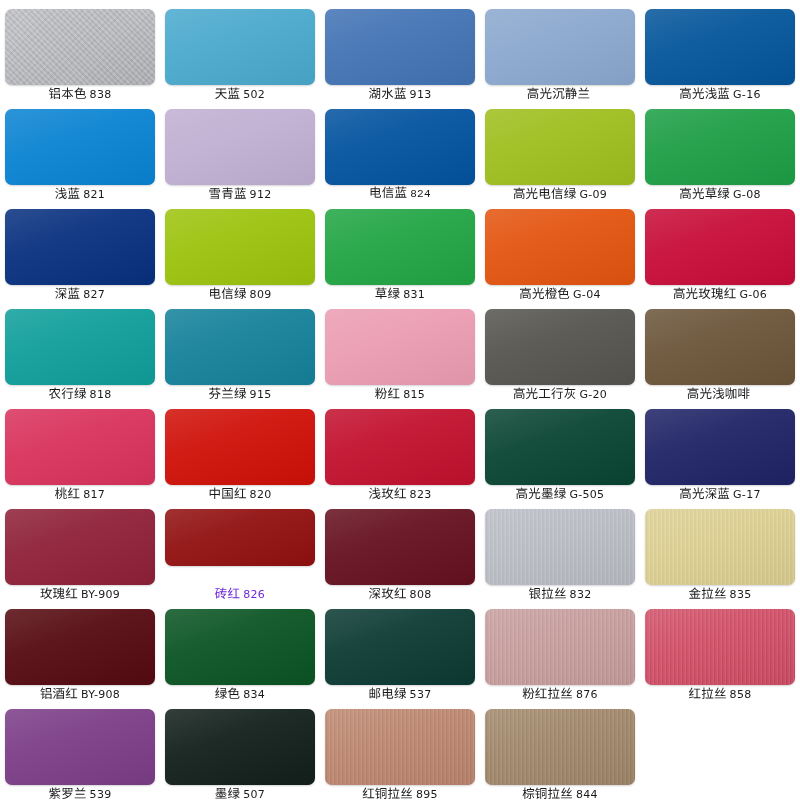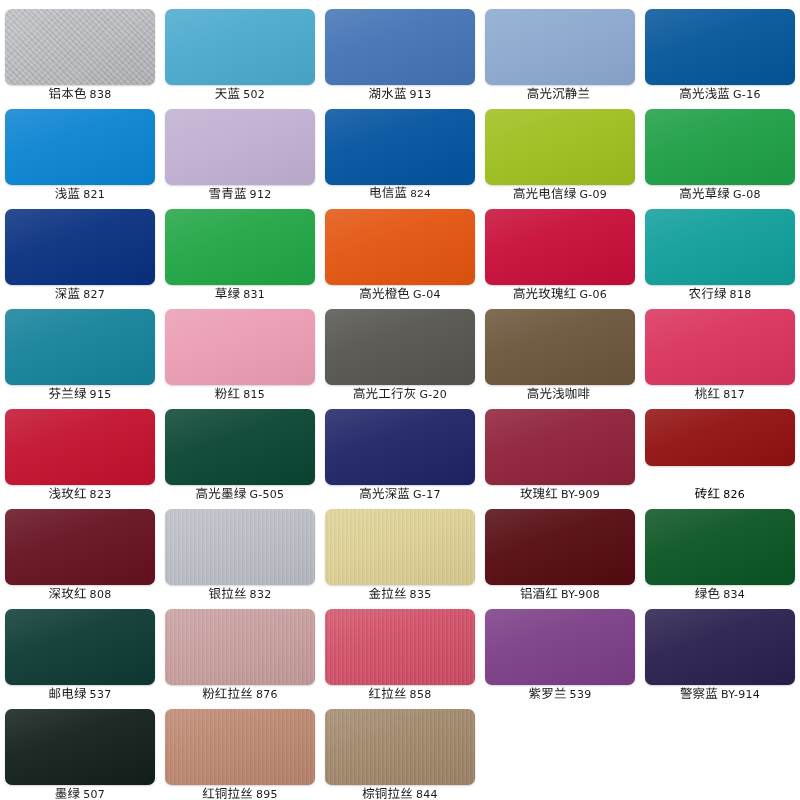--- a/index.html
+++ b/index.html
@@ -129,20 +129,24 @@
     </div>
     <div class="cell">
       <div class="chip" title="高光草绿" style="background-color: rgb(29, 158, 69);"></div>
       <div class="label" style="color: rgb(26, 26, 26);"><span>高光草绿</span><span class="code">G-08</span></div>
     </div>
     <div class="cell">
       <div class="chip" title="深蓝" style="background-color: rgb(8, 48, 127);"></div>
       <div class="label" style="color: rgb(26, 26, 26);"><span>深蓝</span><span class="code">827</span></div>
     </div>
     <div class="cell">
+      <div class="chip" title="电信绿" style="background-color: rgb(156, 195, 13);"></div>
+      <div class="label" style="color: rgb(26, 26, 26);"><span>电信绿</span><span class="code">809</span></div>
+    </div>
+    <div class="cell">
       <div class="chip" title="草绿" style="background-color: rgb(33, 165, 68);"></div>
       <div class="label" style="color: rgb(26, 26, 26);"><span>草绿</span><span class="code">831</span></div>
     </div>
     <div class="cell">
       <div class="chip" title="高光橙色" style="background-color: rgb(227, 84, 15);"></div>
       <div class="label" style="color: rgb(26, 26, 26);"><span>高光橙色</span><span class="code">G-04</span></div>
     </div>
     <div class="cell">
       <div class="chip" title="高光玫瑰红" style="background-color: rgb(199, 12, 56);"></div>
       <div class="label" style="color: rgb(26, 26, 26);"><span>高光玫瑰红</span><span class="code">G-06</span></div>
@@ -165,38 +169,42 @@
     </div>
     <div class="cell">
       <div class="chip" title="高光浅咖啡" style="background-color: rgb(107, 85, 58);"></div>
       <div class="label" style="color: rgb(26, 26, 26);"><span>高光浅咖啡</span><span class="code"></span></div>
     </div>
     <div class="cell">
       <div class="chip" title="桃红" style="background-color: rgb(217, 50, 92);"></div>
       <div class="label" style="color: rgb(26, 26, 26);"><span>桃红</span><span class="code">817</span></div>
     </div>
     <div class="cell">
+      <div class="chip" title="中国红" style="background-color: rgb(207, 16, 8);"></div>
+      <div class="label" style="color: rgb(26, 26, 26);"><span>中国红</span><span class="code">820</span></div>
+    </div>
+    <div class="cell">
       <div class="chip" title="浅玫红" style="background-color: rgb(194, 16, 46);"></div>
       <div class="label" style="color: rgb(26, 26, 26);"><span>浅玫红</span><span class="code">823</span></div>
     </div>
     <div class="cell">
       <div class="chip" title="高光墨绿" style="background-color: rgb(10, 69, 51);"></div>
       <div class="label" style="color: rgb(26, 26, 26);"><span>高光墨绿</span><span class="code">G-505</span></div>
     </div>
     <div class="cell">
       <div class="chip" title="高光深蓝" style="background-color: rgb(31, 35, 101);"></div>
       <div class="label" style="color: rgb(26, 26, 26);"><span>高光深蓝</span><span class="code">G-17</span></div>
     </div>
     <div class="cell">
       <div class="chip" title="玫瑰红" style="background-color: rgb(142, 32, 56);"></div>
       <div class="label" style="color: rgb(26, 26, 26);"><span>玫瑰红</span><span class="code">BY-909</span></div>
     </div>
     <div class="cell">
       <div class="chip" title="砖红" style="background-color: rgb(145, 16, 16);"></div>
-      <div class="label" style="color: #000000; margin-top: 22px;"><span>砖红</span><span class="code">826</span></div>
+      <div class="label" style="color: #6d28d9; margin-top: 22px;"><span>砖红</span><span class="code">826</span></div>
     </div>
     <div class="cell">
       <div class="chip" title="深玫红" style="background-color: rgb(101, 16, 31);"></div>
       <div class="label" style="color: rgb(26, 26, 26);"><span>深玫红</span><span class="code">808</span></div>
     </div>
     <div class="cell">
       <div class="chip brushed" title="银拉丝" style="background-color: rgb(185, 188, 196);"></div>
       <div class="label" style="color: rgb(26, 26, 26);"><span>银拉丝</span><span class="code">832</span></div>
     </div>
     <div class="cell">
@@ -219,24 +227,20 @@
       <div class="chip brushed" title="粉红拉丝" style="background-color: rgb(199, 154, 154);"></div>
       <div class="label" style="color: rgb(26, 26, 26);"><span>粉红拉丝</span><span class="code">876</span></div>
     </div>
     <div class="cell">
       <div class="chip brushed" title="红拉丝" style="background-color: rgb(209, 69, 95);"></div>
       <div class="label" style="color: rgb(26, 26, 26);"><span>红拉丝</span><span class="code">858</span></div>
     </div>
     <div class="cell">
       <div class="chip" title="紫罗兰" style="background-color: rgb(123, 61, 134);"></div>
       <div class="label" style="color: rgb(26, 26, 26);"><span>紫罗兰</span><span class="code">539</span></div>
-    </div>
-    <div class="cell">
-      <div class="chip" title="警察蓝" style="background-color: rgb(42, 31, 77);"></div>
-      <div class="label" style="color: rgb(26, 26, 26);"><span>警察蓝</span><span class="code">BY-914</span></div>
     </div>
     <div class="cell">
       <div class="chip" title="墨绿" style="background-color: rgb(18, 31, 26);"></div>
       <div class="label" style="color: rgb(26, 26, 26);"><span>墨绿</span><span class="code">507</span></div>
     </div>
     <div class="cell">
       <div class="chip brushed" title="红铜拉丝" style="background-color: rgb(187, 129, 104);"></div>
       <div class="label" style="color: rgb(26, 26, 26);"><span>红铜拉丝</span><span class="code">895</span></div>
     </div>
     <div class="cell">

